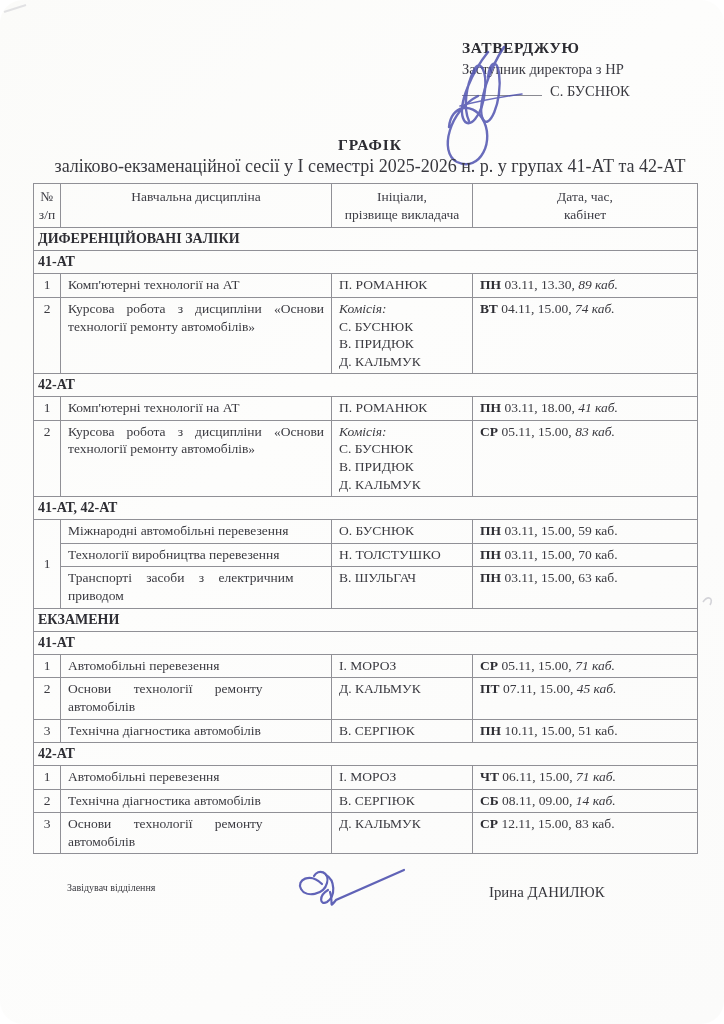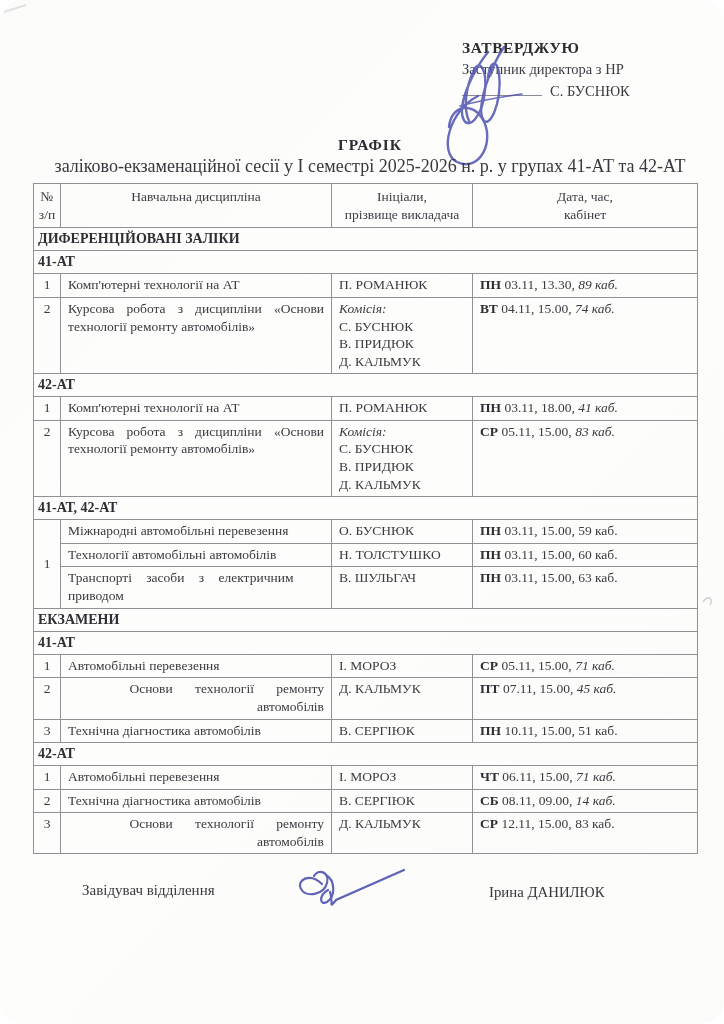--- a/index.html
+++ b/index.html
@@ -61,25 +61,25 @@
   tr.sec-row td {
     text-align:left; font-weight:bold; font-size:14px;
     padding:2px 4px; color:#2e2e34;
   }
   td.num { text-align:center; padding:2px 2px; }
   td.num-merged { vertical-align:middle; text-align:center; }
   .day { font-weight:bold; color:#2e2e34; }
   .it { font-style:italic; }
   .tline { display:block; }
   td.just { text-align:justify; }
-  td.sp18 { word-spacing:19px;text-align:right; }
+  td.sp18 { word-spacing:19px; }
   td.sp10 { word-spacing:11px;margin-top:44px; }
 
   
-  .footer-role { position:absolute; top:882px; left:82px; font-size:15px; color:#3a3a40; }
+  .footer-role { position:absolute; top:882px; left:67px; font-size:10px; color:#3a3a40; }
   .footer-name { position:absolute; top:884px; left:489px; font-size:14.8px; color:#36363c; }
 </style>
 </head>
 <body>
 
 <div class="page">
 
   <svg class="corner-mark" width="30" height="14" viewBox="0 0 30 14">
     <path d="M4 10 L26 3" stroke="#c9c9cf" stroke-width="2" fill="none"></path>
   </svg>
@@ -174,23 +174,23 @@
       <td colspan="4">41-АТ, 42-АТ</td>
     </tr>
 
     <tr>
       <td class="num num-merged" rowspan="3">1</td>
       <td>Міжнародні автомобільні перевезення</td>
       <td>О. БУСНЮК</td>
       <td><span class="day">ПН</span> <span>03.11, 15.00,</span> <span>59 каб.</span></td>
     </tr>
     <tr>
-      <td>Технології автомобільні автомобілів</td>
+      <td>Технології виробництва перевезення</td>
       <td>Н. ТОЛСТУШКО</td>
-      <td><span class="day">ПН</span> <span>03.11, 15.00,</span> <span>60 каб.</span></td>
+      <td><span class="day">ПН</span> <span>03.11, 15.00,</span> <span>70 каб.</span></td>
     </tr>
     <tr>
       <td class="sp10">Транспорті засоби з електричним приводом</td>
       <td>В. ШУЛЬГАЧ</td>
       <td><span class="day">ПН</span> <span>03.11, 15.00,</span> <span>63 каб.</span></td>
     </tr>
 
     <tr class="sec-row">
       <td colspan="4">ЕКЗАМЕНИ</td>
     </tr>

